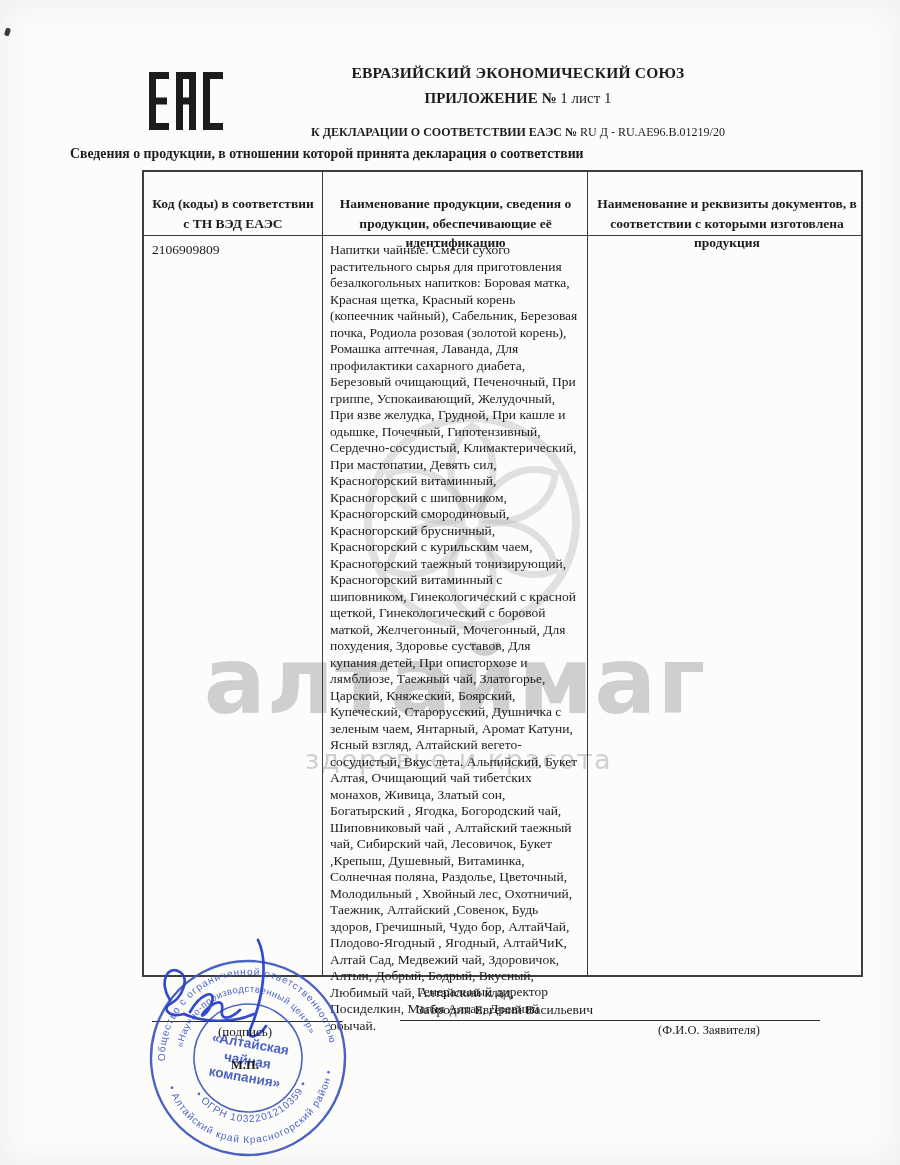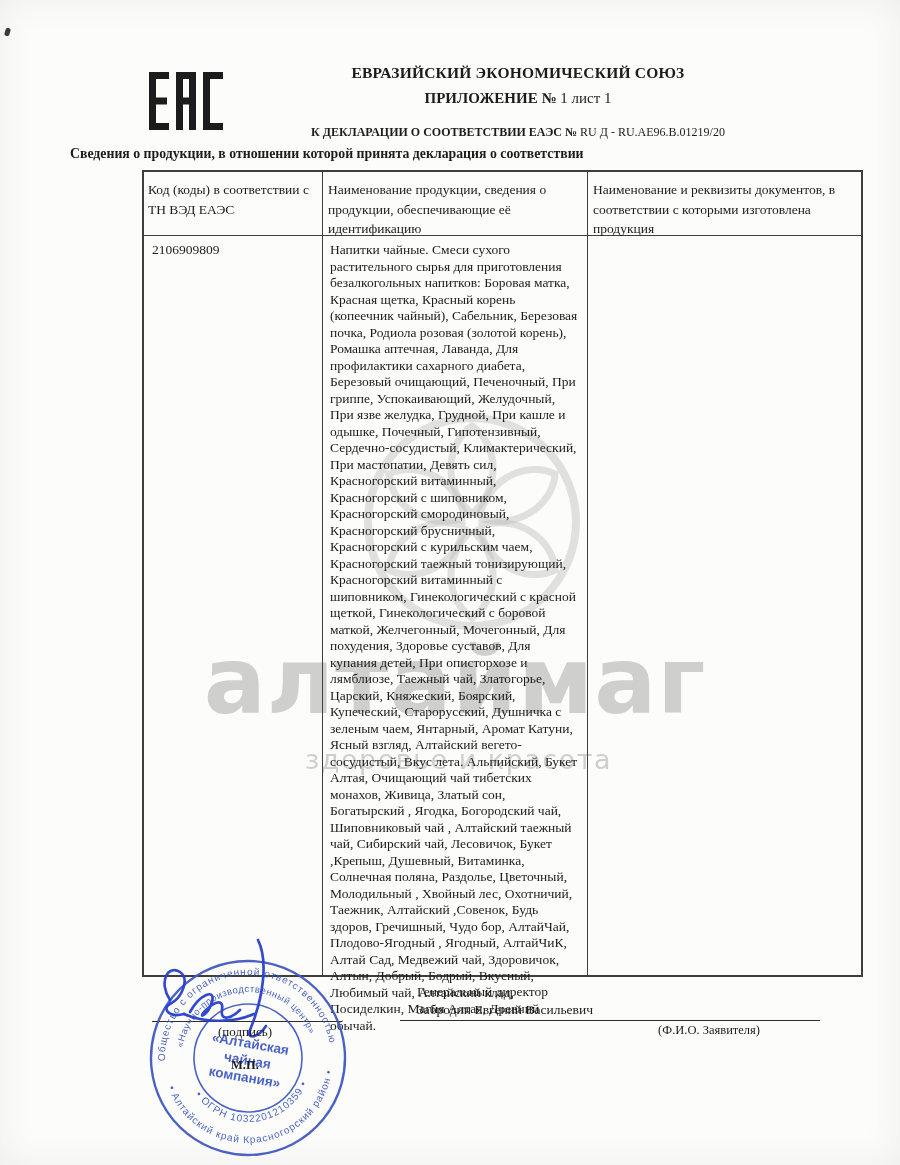--- a/index.html
+++ b/index.html
@@ -17,21 +17,21 @@
   .hdr-line3{position:absolute;left:0;top:125px;width:100%;font-size:12px;}
   .b{font-weight:bold;margin-top:46px;}
   .subtitle{left:70px;top:146px;width:760px;text-align:left;font-size:13.8px;font-weight:bold;z-index:2;}
   
   .speck{left:5px;top:28px;width:5px;height:8px;background:#3a3a3a;border-radius:2px;transform:rotate(18deg);}
   
   .tbl{left:142px;top:170px;width:717px;height:803px;border:2px solid #3e3e3e;z-index:2;}
   .vline1{position:absolute;left:178px;top:0;bottom:0;border-left:1.6px solid #3e3e3e;}
   .vline2{position:absolute;left:443px;top:0;bottom:0;border-left:1.6px solid #3e3e3e;}
   .hline{position:absolute;left:0;top:63px;width:100%;border-top:1.6px solid #3e3e3e;}
-  .th{position:absolute;top:8px;font-weight:normal;font-size:13.5px;line-height:19.5px;}
+  .th{position:absolute;top:22px;text-align:center;font-weight:bold;font-size:13.5px;line-height:19.5px;}
   .th1{left:4px;width:170px;}
   .th2{left:184px;width:255px;}
   .th3{left:449px;width:268px;}
   .td{position:absolute;top:70px;font-size:13.5px;line-height:16.5px;text-align:left;}
   .td1{left:8px;width:164px;}
   .td2{left:186px;width:250px;}
   .td3{left:451px;width:258px;}
   
   .wm-brand{left:195px;top:636px;width:520px;text-align:center;z-index:1;
     font-family:"DejaVu Sans",sans-serif;font-weight:bold;font-size:92px;line-height:1;

